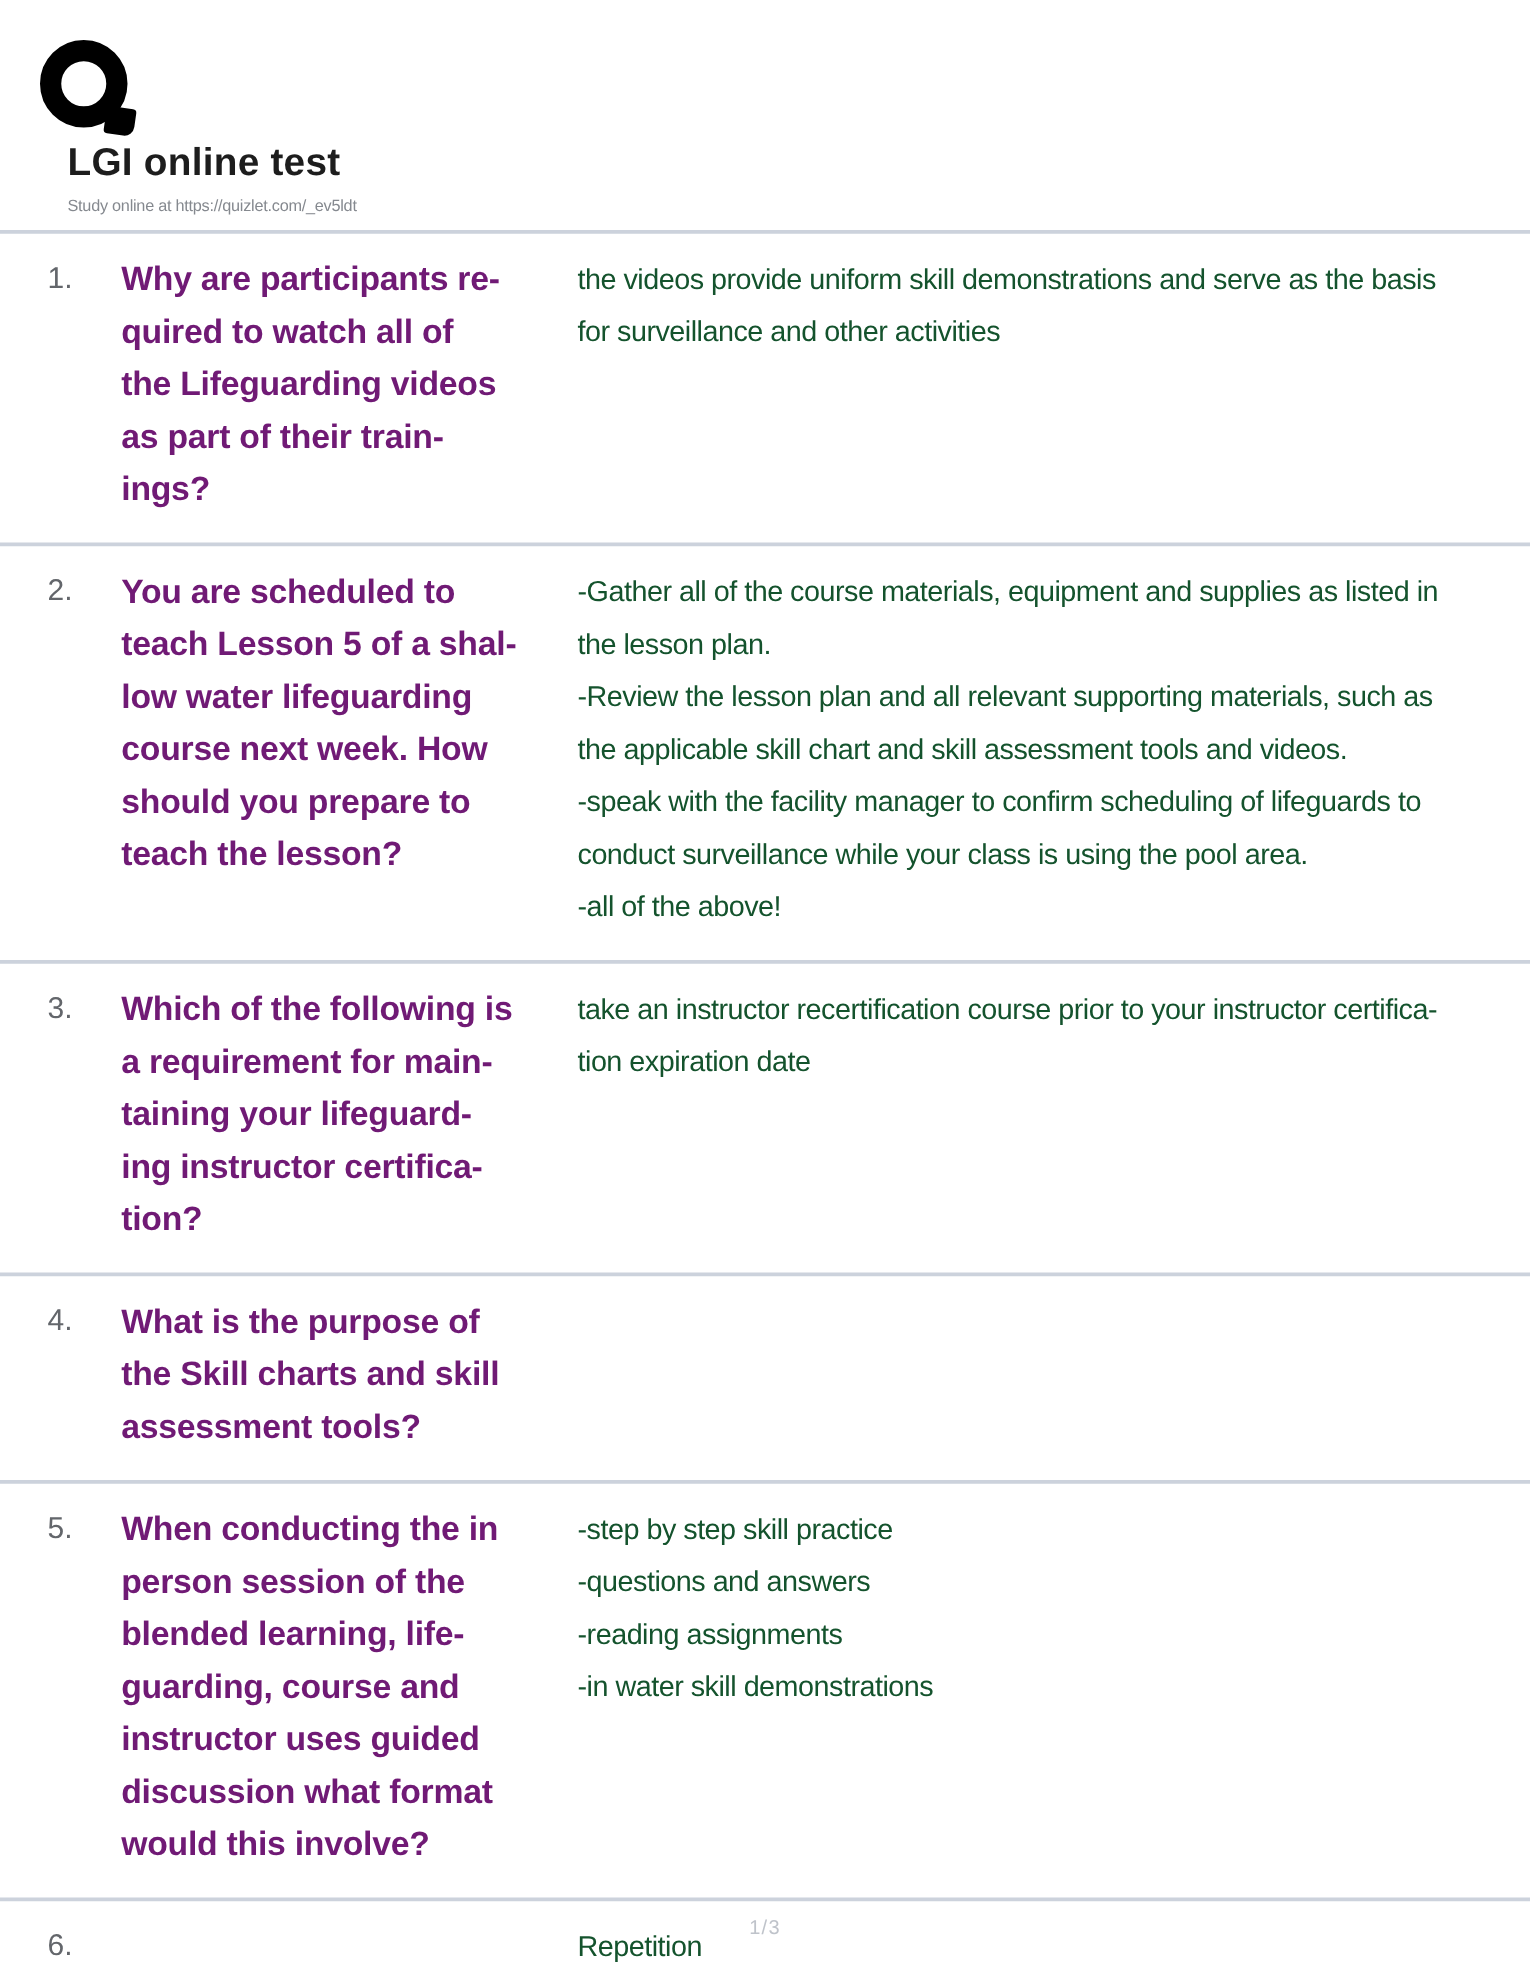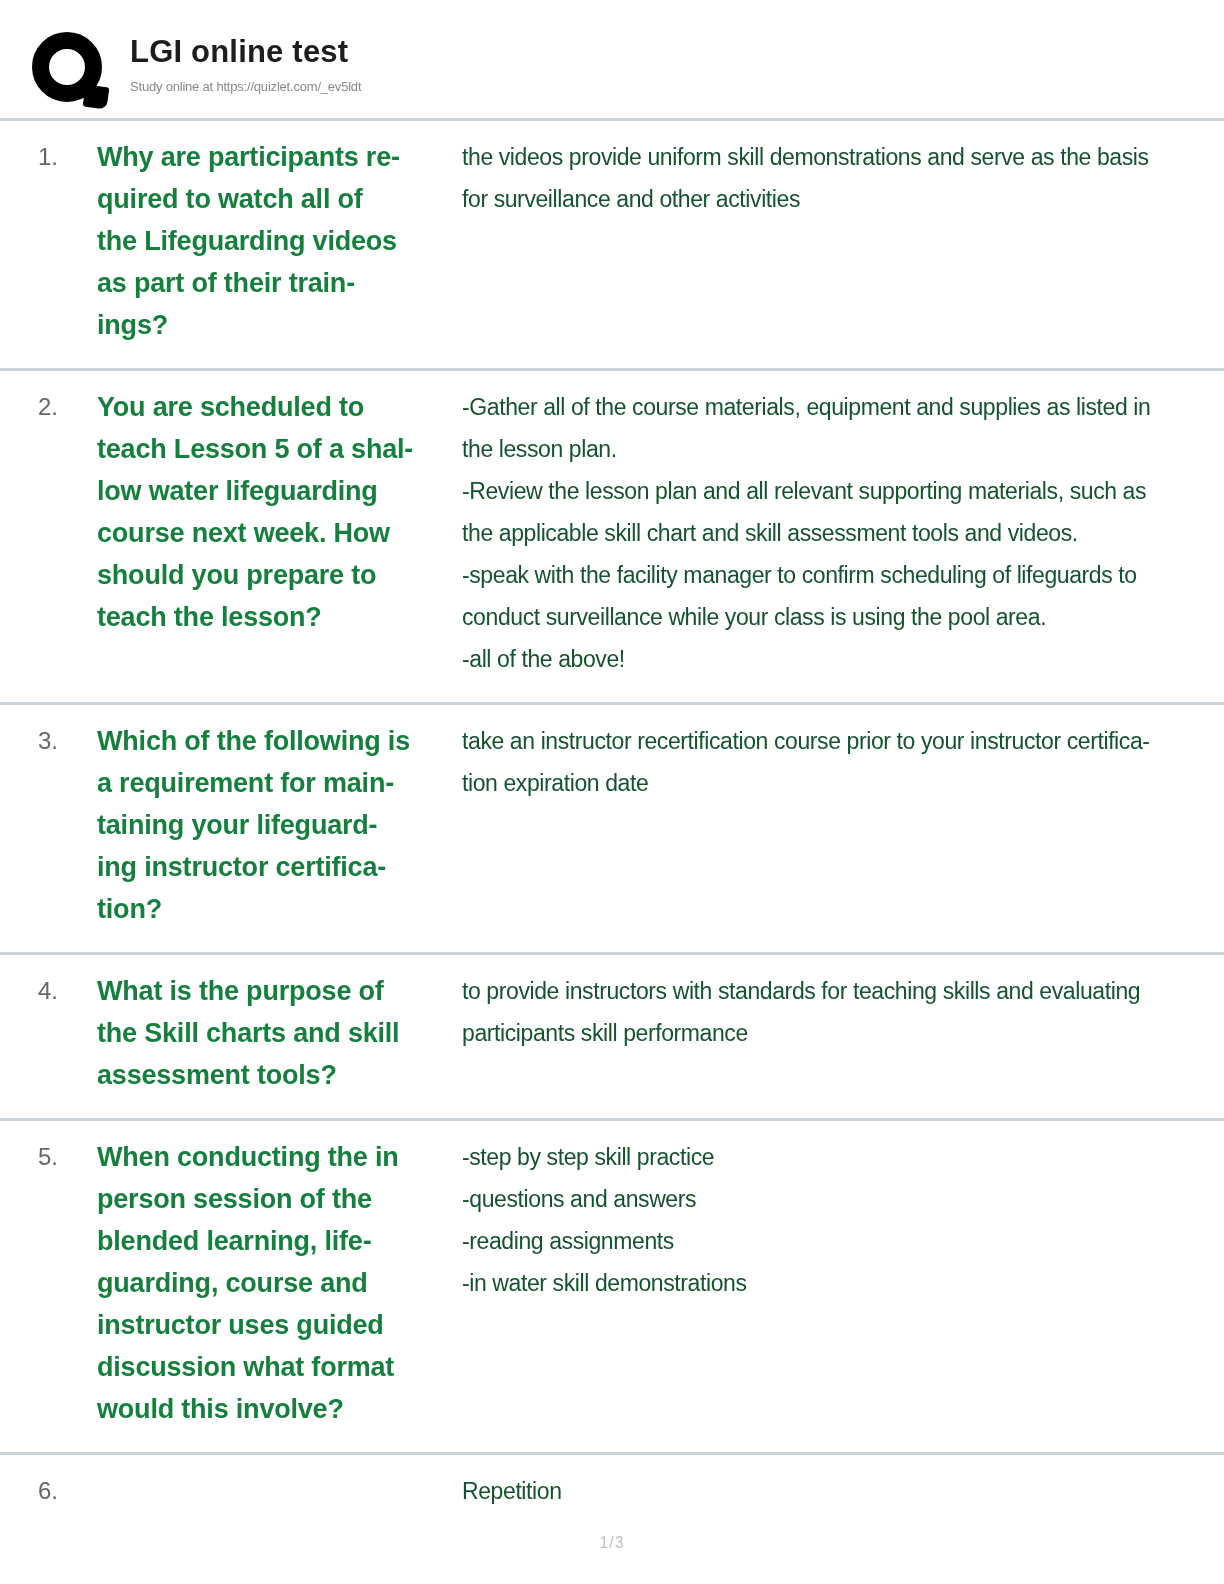--- a/index.html
+++ b/index.html
@@ -14,20 +14,21 @@
     position: relative;
     overflow: hidden;
   }
 
   
   .header {
     padding: 28px 30px 12px 30px;
     border-bottom: 3px solid #ccd2dc;
     display: flex;
     align-items: flex-start;
+    flex-direction: column;
   }
   .logo {
     position: relative;
     width: 76px;
     height: 78px;
     flex: 0 0 auto;
   }
   .logo .ring {
     position: absolute;
     left: 2px; top: 4px;
@@ -70,21 +71,21 @@
   .q-num {
     font-size: 24px;
     color: #63666b;
     font-weight: 400;
     line-height: 42px;
     padding-left: 8px;
   }
   .q-text {
     font-size: 27px;
     font-weight: 700;
-    color: #15803d;
+    color: #701a75;
     line-height: 42px;
     white-space: pre-line;
     letter-spacing: -0.2px;
   }
   .a-text {
     font-size: 23px;
     font-weight: 400;
     color: #14532d;
     line-height: 42px;
     white-space: pre-line;
@@ -161,22 +162,20 @@
 tion?</div>
       <div class="a-text">take an instructor recertification course prior to your instructor certifica-
 tion expiration date</div>
     </div>
 
     <div class="qa-row">
       <div class="q-num">4.</div>
       <div class="q-text">What is the purpose of
 the Skill charts and skill
 assessment tools?</div>
-      <div class="a-text">to provide instructors with standards for teaching skills and evaluating
-participants skill performance</div>
     </div>
 
     <div class="qa-row">
       <div class="q-num">5.</div>
       <div class="q-text">When conducting the in
 person session of the
 blended learning, life-
 guarding, course and
 instructor uses guided
 discussion what format

